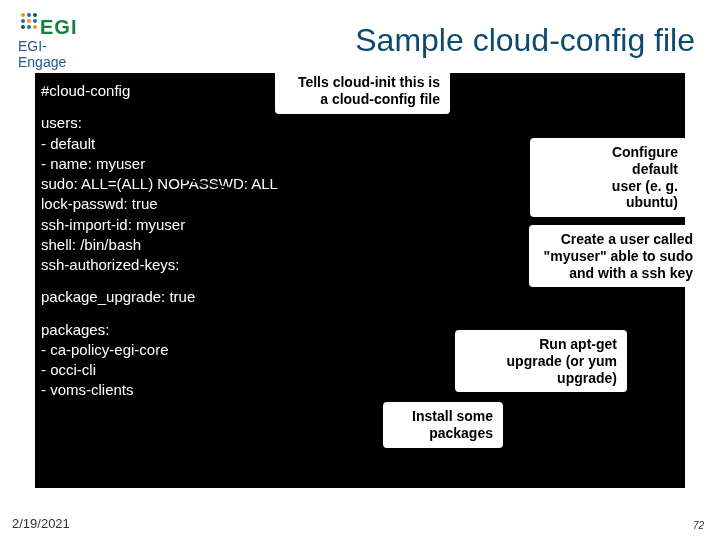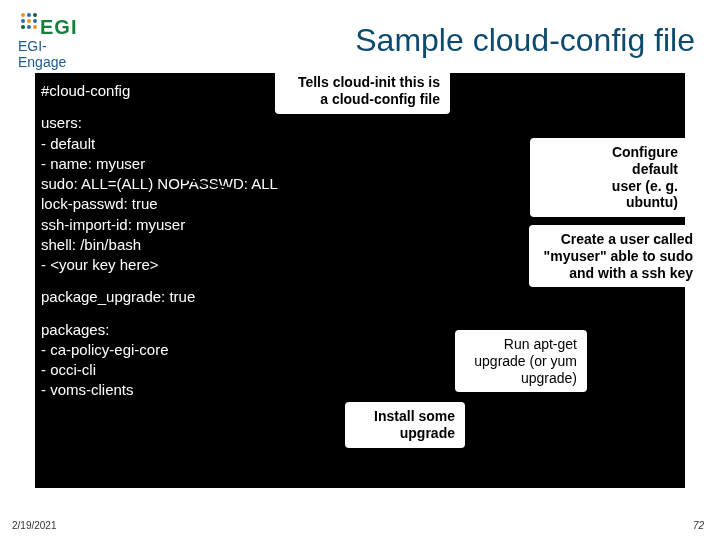--- a/index.html
+++ b/index.html
@@ -9,24 +9,24 @@
   .logo-dots { position: absolute; top: 2px; left: 8px; }
   .logo-text { position: absolute; top: 8px; left: 30px; font-size: 20px; font-weight: bold; color: #15803d; letter-spacing: 1px; }
   .logo-sub { position: absolute; top: 30px; left: 8px; font-size: 14px; color: #1E5A8E; }
   .title { position: absolute; top: 22px; right: 25px; font-size: 32px; font-weight: normal; color: #0c4a6e; }
   .codebox { position: absolute; top: 73px; left: 35px; width: 650px; height: 415px; background: #000; color: #fff; font-family: Arial, sans-serif; font-size: 15px; padding: 8px 6px; line-height: 1.35; }
   .codebox .blank { height: 12px; }
   .callout { position: absolute; background: #fff; color: #000; font-size: 14px; text-align: right; padding: 6px 10px; border-radius: 4px; line-height: 1.2; }
   .c1 { top: 68px; left: 275px; width: 175px; font-weight: bold; }
   .c2 { top: 138px; left: 530px; width: 158px; font-weight: bold; padding-left: 36px; }
   .c3 { top: 225px; left: 516px; width: 174px; font-weight: bold; margin-left: 13px; }
-  .c4 { top: 330px; left: 455px; width: 132px; font-weight: normal; }
-  .c5 { top: 402px; left: 345px; width: 120px; font-weight: bold; }
+  .c4 { top: 330px; left: 455px; width: 172px; font-weight: bold; }
+  .c5 { top: 402px; left: 383px; width: 120px; font-weight: bold; }
   .footer { position: absolute; bottom: 6px; left: 0; width: 100%; height: 20px; }
-  .date { position: absolute; left: 12px; bottom: 3px; font-size: 10px; color: #333; }
+  .date { position: absolute; left: 12px; bottom: 3px; font-size: 13px; color: #333; }
   .pagenum { position: absolute; right: 16px; bottom: 3px; font-size: 10px; color: #333; font-style: italic; }
 </style>
 </head>
 <body>
 
 <div class="slide">
 
   <div class="logo">
     <svg class="logo-dots" width="22" height="26">
       <circle cx="5" cy="5" r="2" fill="#F7941E"></circle>
@@ -48,21 +48,21 @@
   <div class="codebox">
     <div>#cloud-config</div>
     <div class="blank"></div>
     <div>users:</div>
     <div>  - default</div>
     <div>  - name: myuser</div>
     <div>    sudo: ALL=(ALL) NOPASSWD: ALL</div>
     <div>    lock-passwd: true</div>
     <div>    ssh-import-id: myuser</div>
     <div>    shell: /bin/bash</div>
-    <div>      - &lt;your key here&gt;</div>
+    <div>    ssh-authorized-keys:</div>
     <div class="blank"></div>
     <div>package_upgrade: true</div>
     <div class="blank"></div>
     <div>packages:</div>
     <div>  - ca-policy-egi-core</div>
     <div>  - occi-cli</div>
     <div>  - voms-clients</div>
   </div>
 
   <svg width="720" height="540" style="position:absolute;top:0;left:0;pointer-events:none">
@@ -86,20 +86,20 @@
     <div>"myuser" able to sudo</div>
     <div>and with a ssh key</div>
   </div>
   <div class="callout c4">
     <div>Run apt-get</div>
     <div>upgrade (or yum</div>
     <div>upgrade)</div>
   </div>
   <div class="callout c5">
     <div>Install some</div>
-    <div>upgrade</div>
+    <div>packages</div>
   </div>
 
   <div class="footer">
     <div class="date">2/19/2021</div>
     <div class="pagenum">72</div>
   </div>
 </div>
 
 </body></html>

